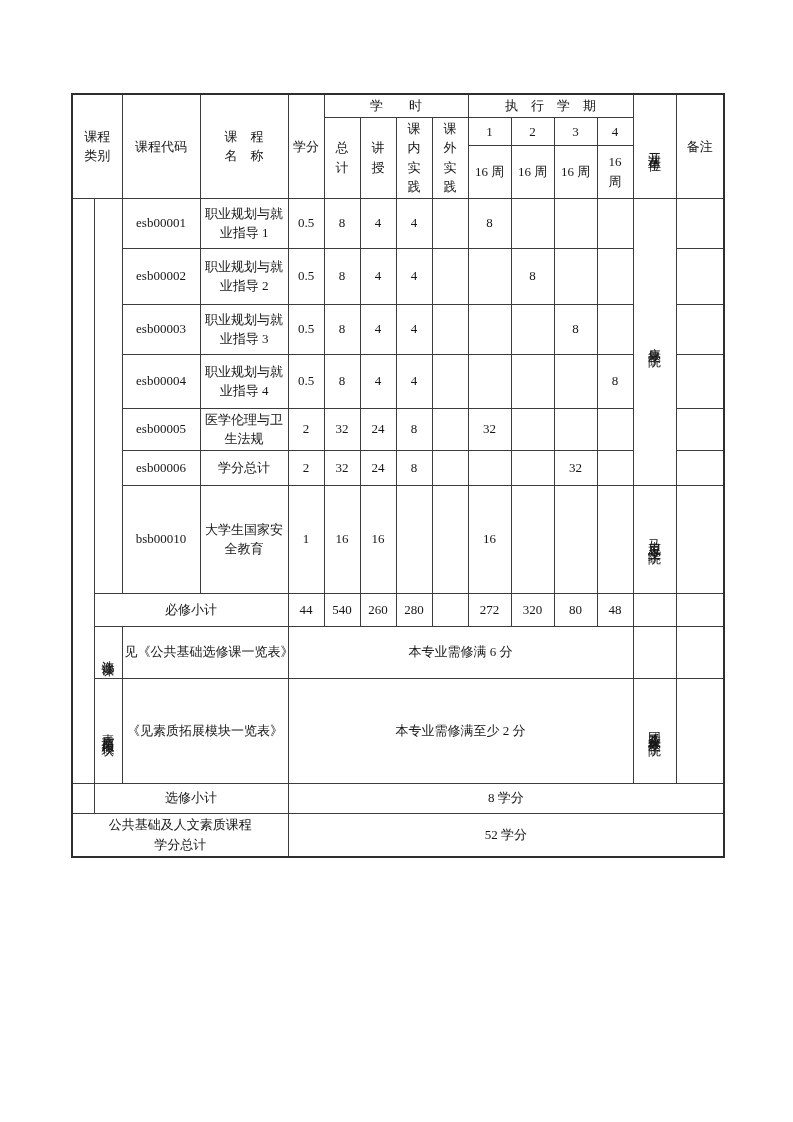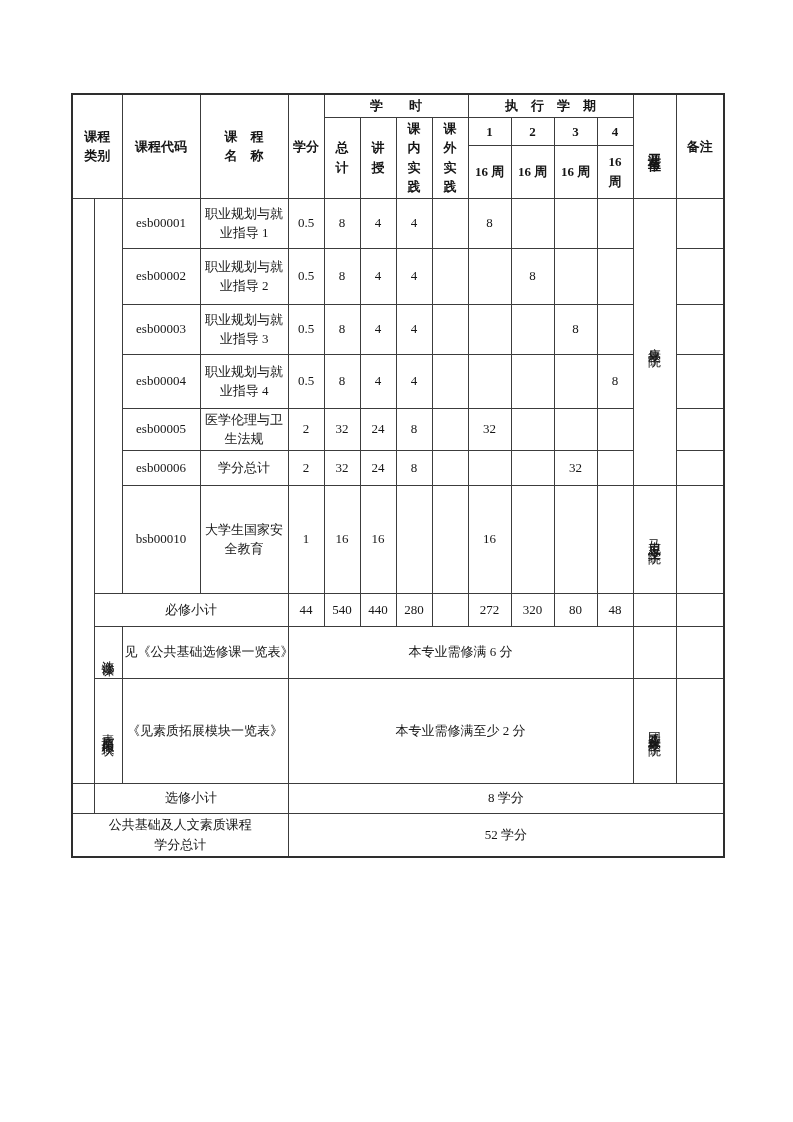--- a/index.html
+++ b/index.html
@@ -25,21 +25,21 @@
   .course-table th, .course-table td {
     border: 1px solid #3c3c3c;
     text-align: center;
     vertical-align: middle;
     font-size: 13px;
     line-height: 1.5;
     padding: 1px 2px;
     overflow: hidden;
     font-weight: normal;
   }
-  .course-table th { font-weight: bold; }
+  .course-table th { font-weight: normal; }
   .prelines { white-space: pre-line; }
   .stack { white-space: pre-line; line-height: 1.12; }
   .vtext {
     writing-mode: vertical-lr;
     text-orientation: upright;
     letter-spacing: 2px;
     line-height: 1;
     display: inline-block;
   }
   .left-cell { text-align: left; padding-left: 10px; margin-top: 44px; }
@@ -225,21 +225,21 @@
         <td></td>
         <td></td>
         <td><span class="vtext">马克思主义学院</span></td>
         <td></td>
       </tr>
 
       <tr style="height:33px">
         <td colspan="3">必修小计</td>
         <td>44</td>
         <td>540</td>
-        <td>440</td>
+        <td>260</td>
         <td>280</td>
         <td></td>
         <td>272</td>
         <td>320</td>
         <td>80</td>
         <td>48</td>
         <td></td>
         <td></td>
       </tr>
 

